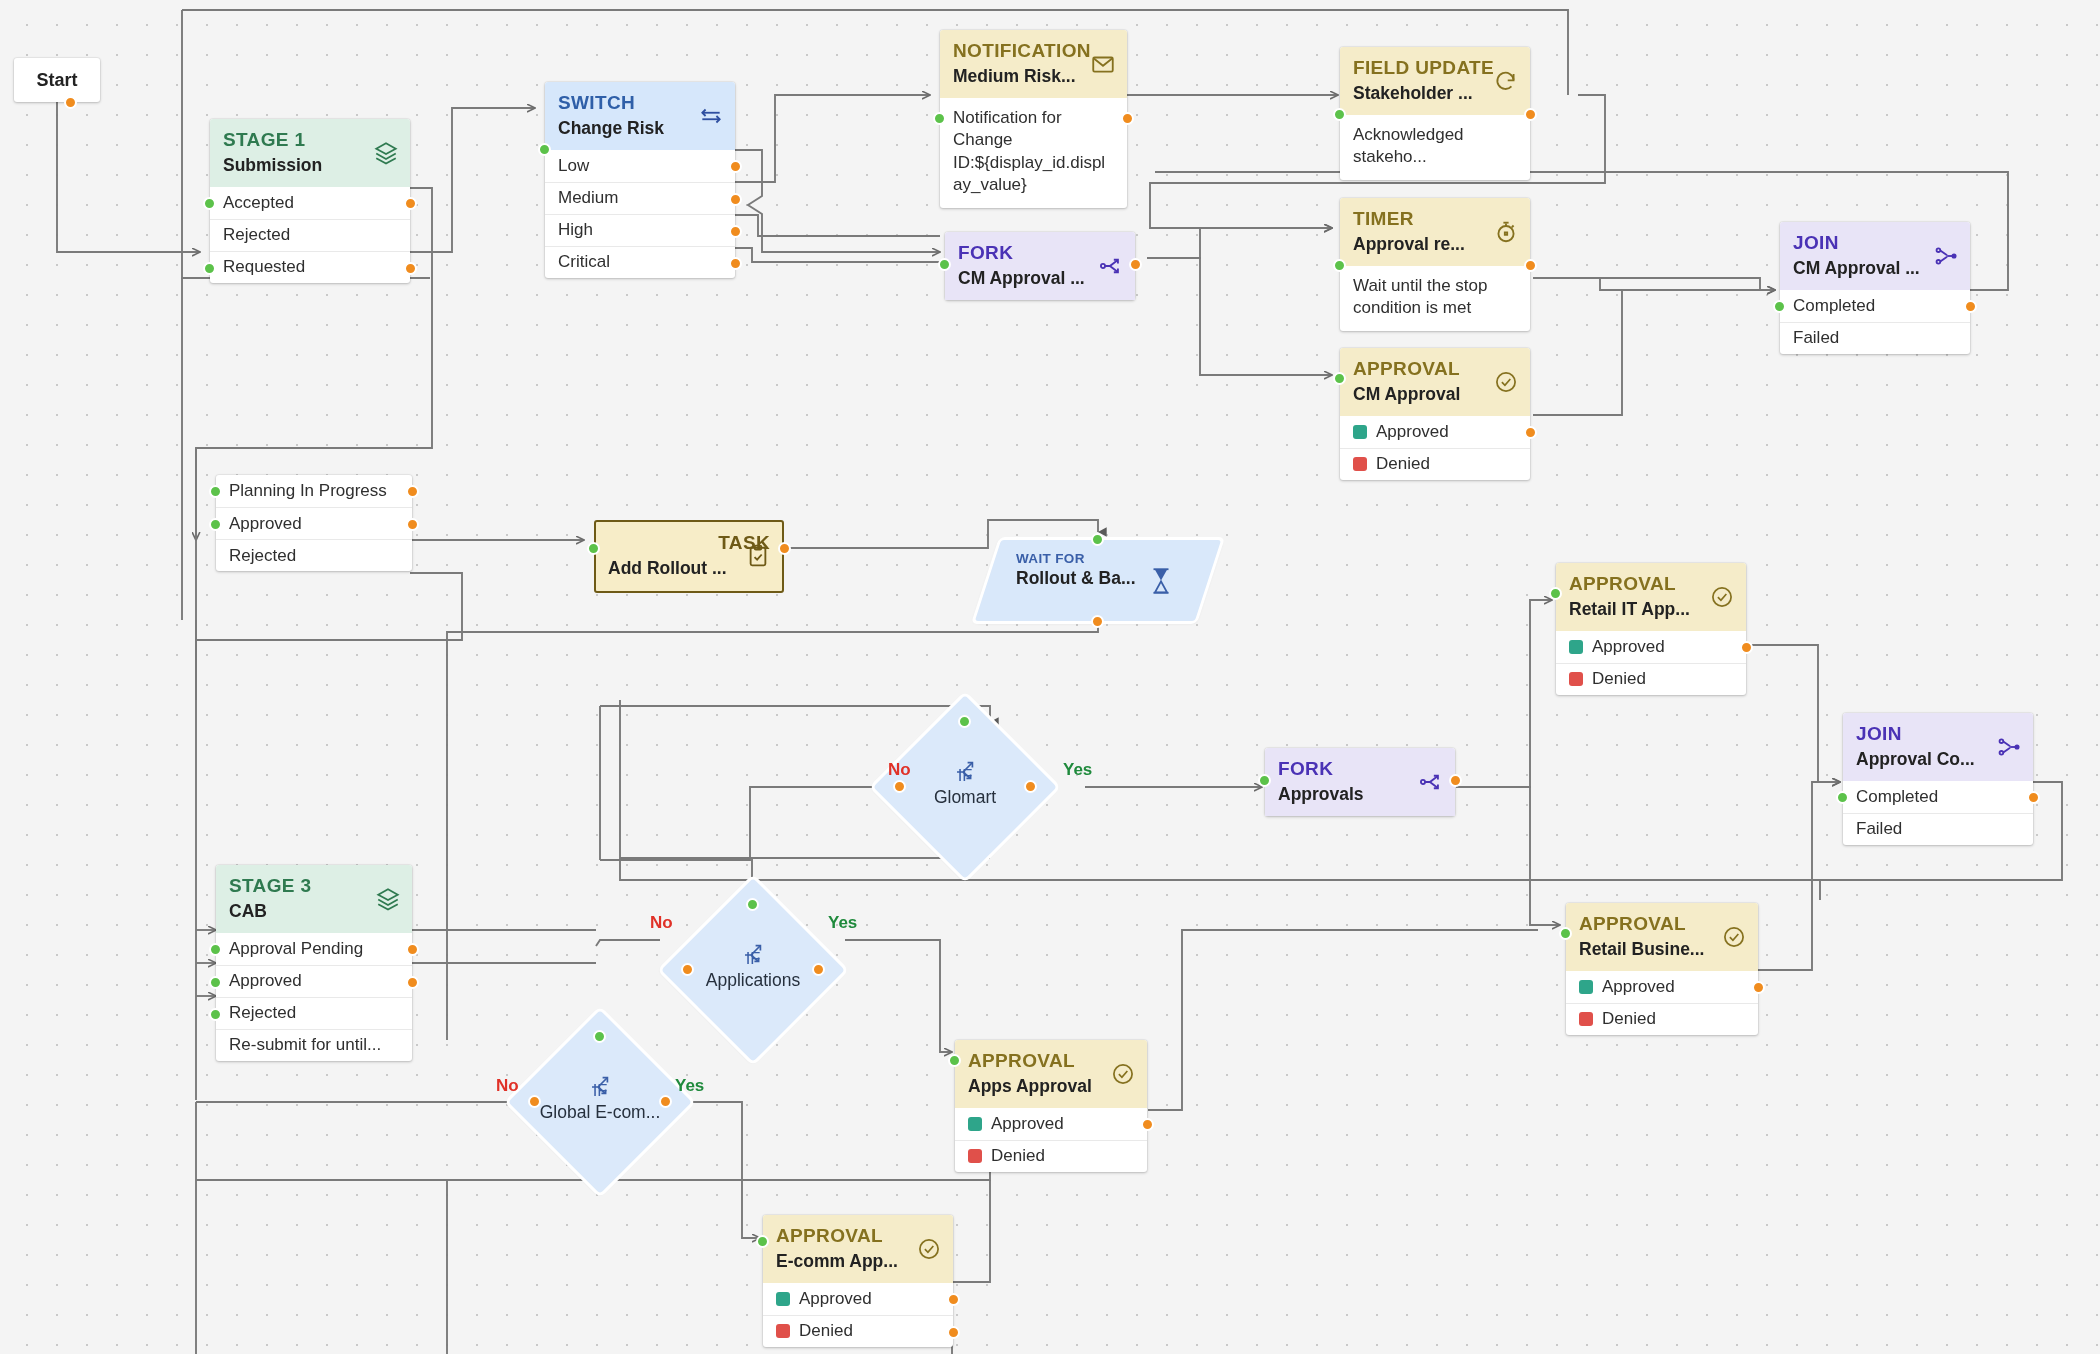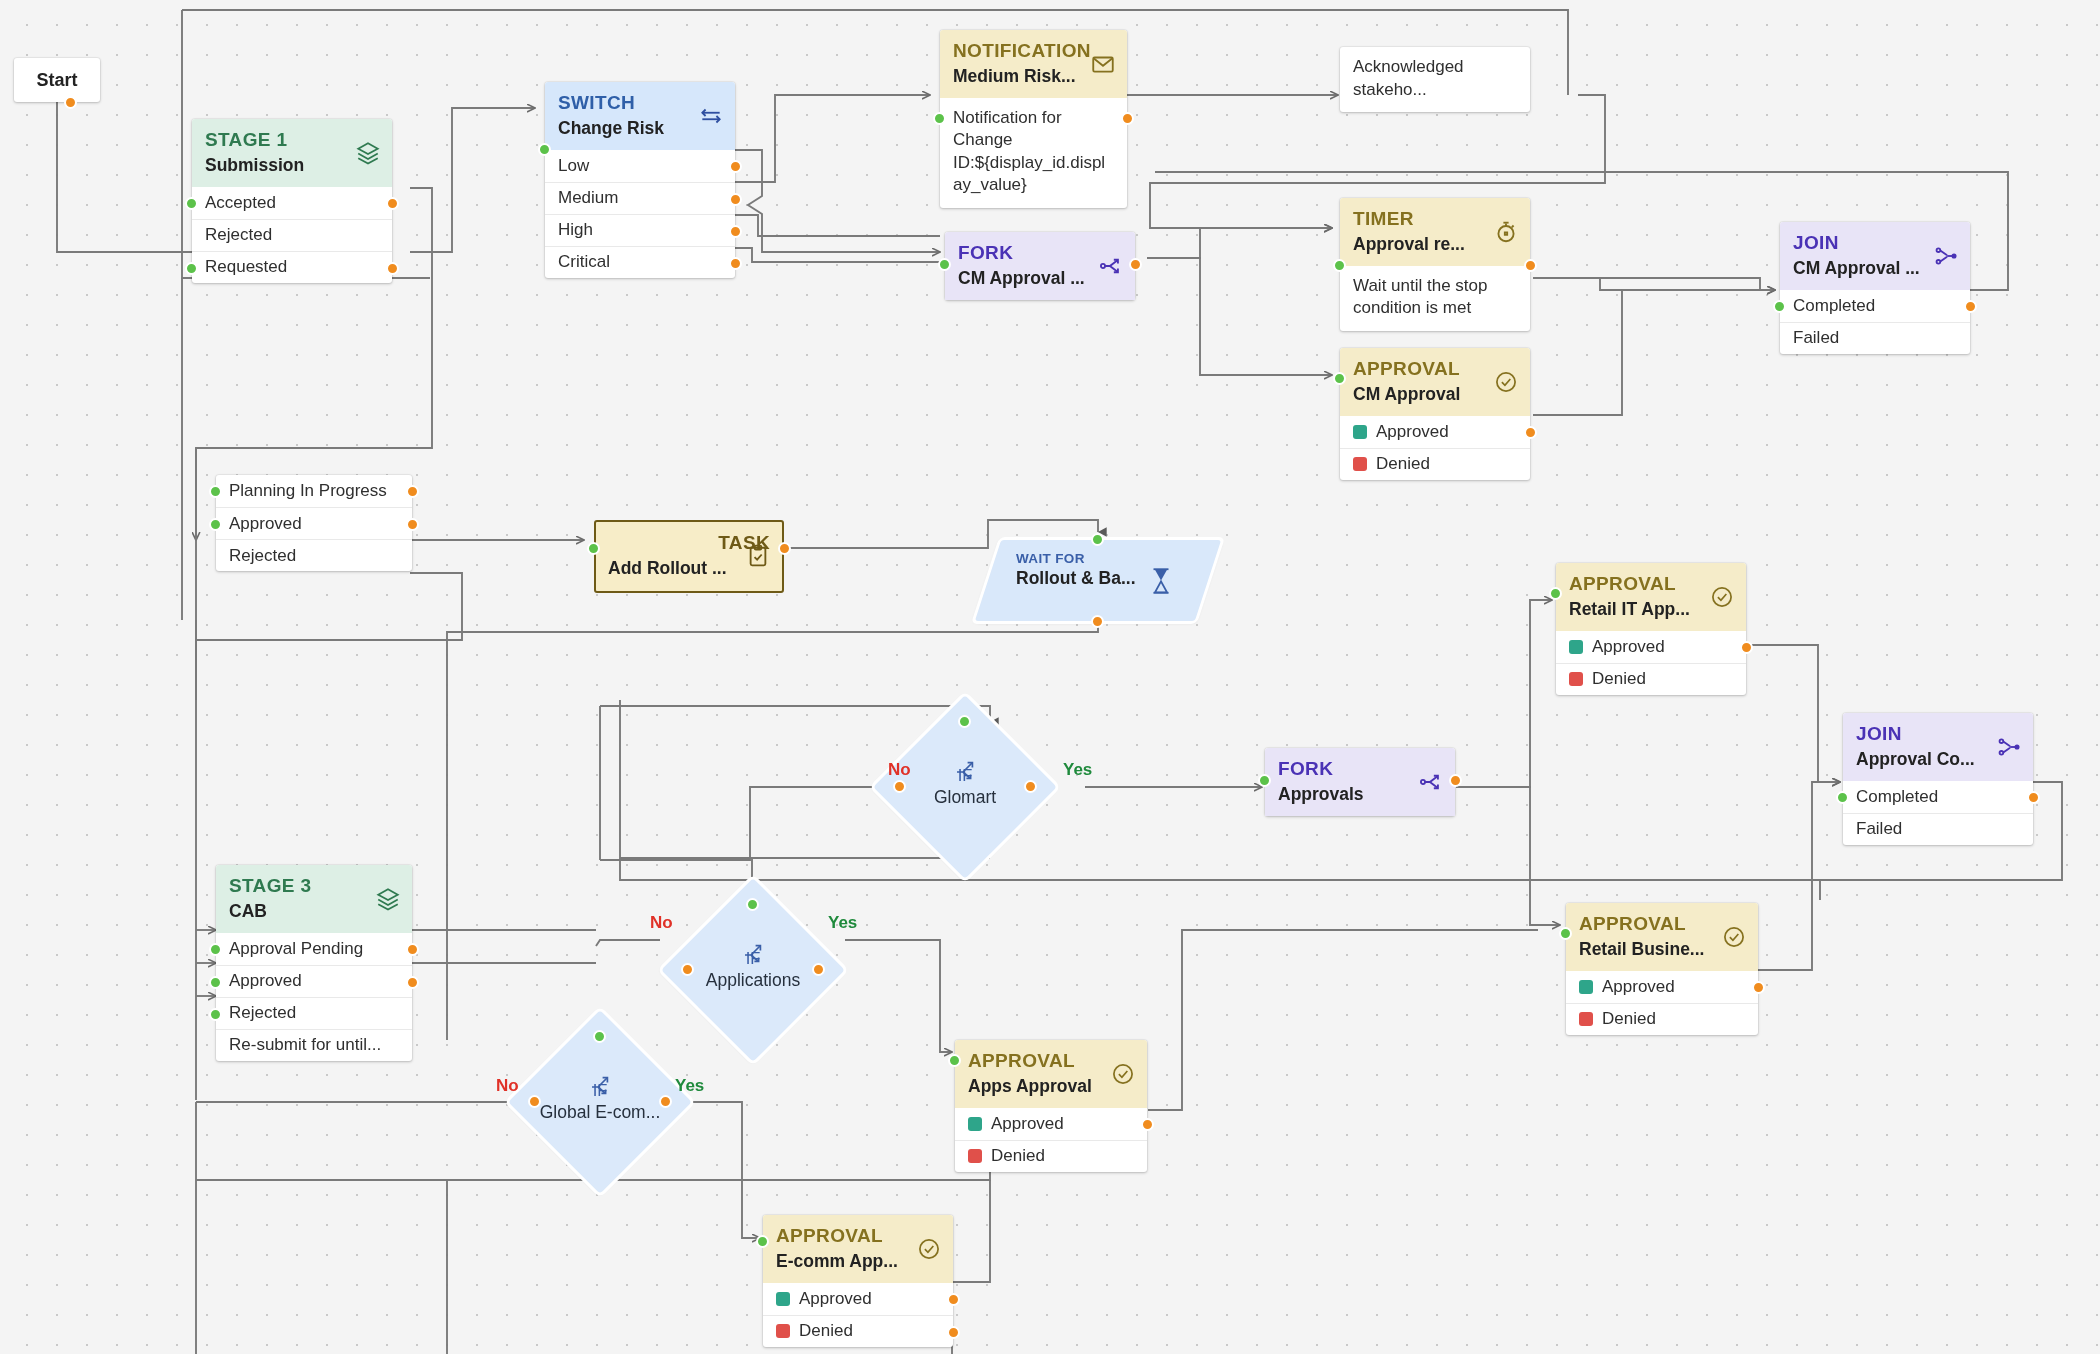--- a/index.html
+++ b/index.html
@@ -270,21 +270,21 @@
       <path d="M182,278 L182,620"></path>
       <path d="M196,620 L196,700"></path>
     </g>
   </svg>
 
   <div class="node t-start" style="left:14px; top:58px; width:86px; height:44px;">
     <span>Start</span>
     <span class="port p-out" style="left:50px; bottom:-7px;"></span>
   </div>
 
-  <div class="node t-stage" style="left:192px; top:119px; width:200px;">
+  <div class="node t-stage" style="left:210px; top:119px; width:200px;">
     <div class="hdr">
       <div class="kind">STAGE 1</div>
       <div class="name">Submission</div>
       <svg class="gi" viewBox="0 0 24 24" fill="none" stroke="#2f7a50" stroke-width="1.6">
         <path d="M12 3 L21 8 L12 13 L3 8 Z"></path>
           <path d="M3 12.5 L12 17.5 L21 12.5"></path>
           <path d="M3 16.8 L12 21.8 L21 16.8"></path>
       </svg>
     </div>
     <div class="rows">
@@ -344,20 +344,30 @@
         <rect x="3" y="6" width="18" height="13" rx="1.2"></rect>
           <path d="M3.6 7 L12 13.6 L20.4 7"></path>
       </svg>
     </div>
     <div class="body-txt">Notification for Change ID:${display_id.display_value}</div>
     <span class="port p-in" style="left:-7px; top:82px;"></span>
     <span class="port p-out" style="right:-7px; top:82px;"></span>
   </div>
 
   <div class="node t-yellow" style="left:1340px; top:47px; width:190px;">
+    <div class="hdr">
+      <div class="kind">FIELD UPDATE</div>
+      <div class="name">Stakeholder ...</div>
+      <svg class="gi" viewBox="0 0 24 24" fill="none" stroke="#85711f" stroke-width="1.7">
+        <path d="M19 11 A7.5 7.5 0 1 0 17 17"></path>
+          <path d="M19 5.5 L19 11.4 L13.6 11.4"></path>
+      </svg>
+      <span class="port p-in" style="left:-7px; bottom:-6px;"></span>
+      <span class="port p-out" style="right:-7px; bottom:-6px;"></span>
+    </div>
     <div class="body-txt">Acknowledged stakeho...</div>
   </div>
 
   <div class="node t-yellow" style="left:1340px; top:198px; width:190px;">
     <div class="hdr">
       <div class="kind">TIMER</div>
       <div class="name">Approval re...</div>
       <svg class="gi" viewBox="0 0 24 24" fill="none" stroke="#85711f" stroke-width="1.7">
         <circle cx="12" cy="13.5" r="7"></circle>
           <path d="M12 4.2 L12 6.4"></path>

